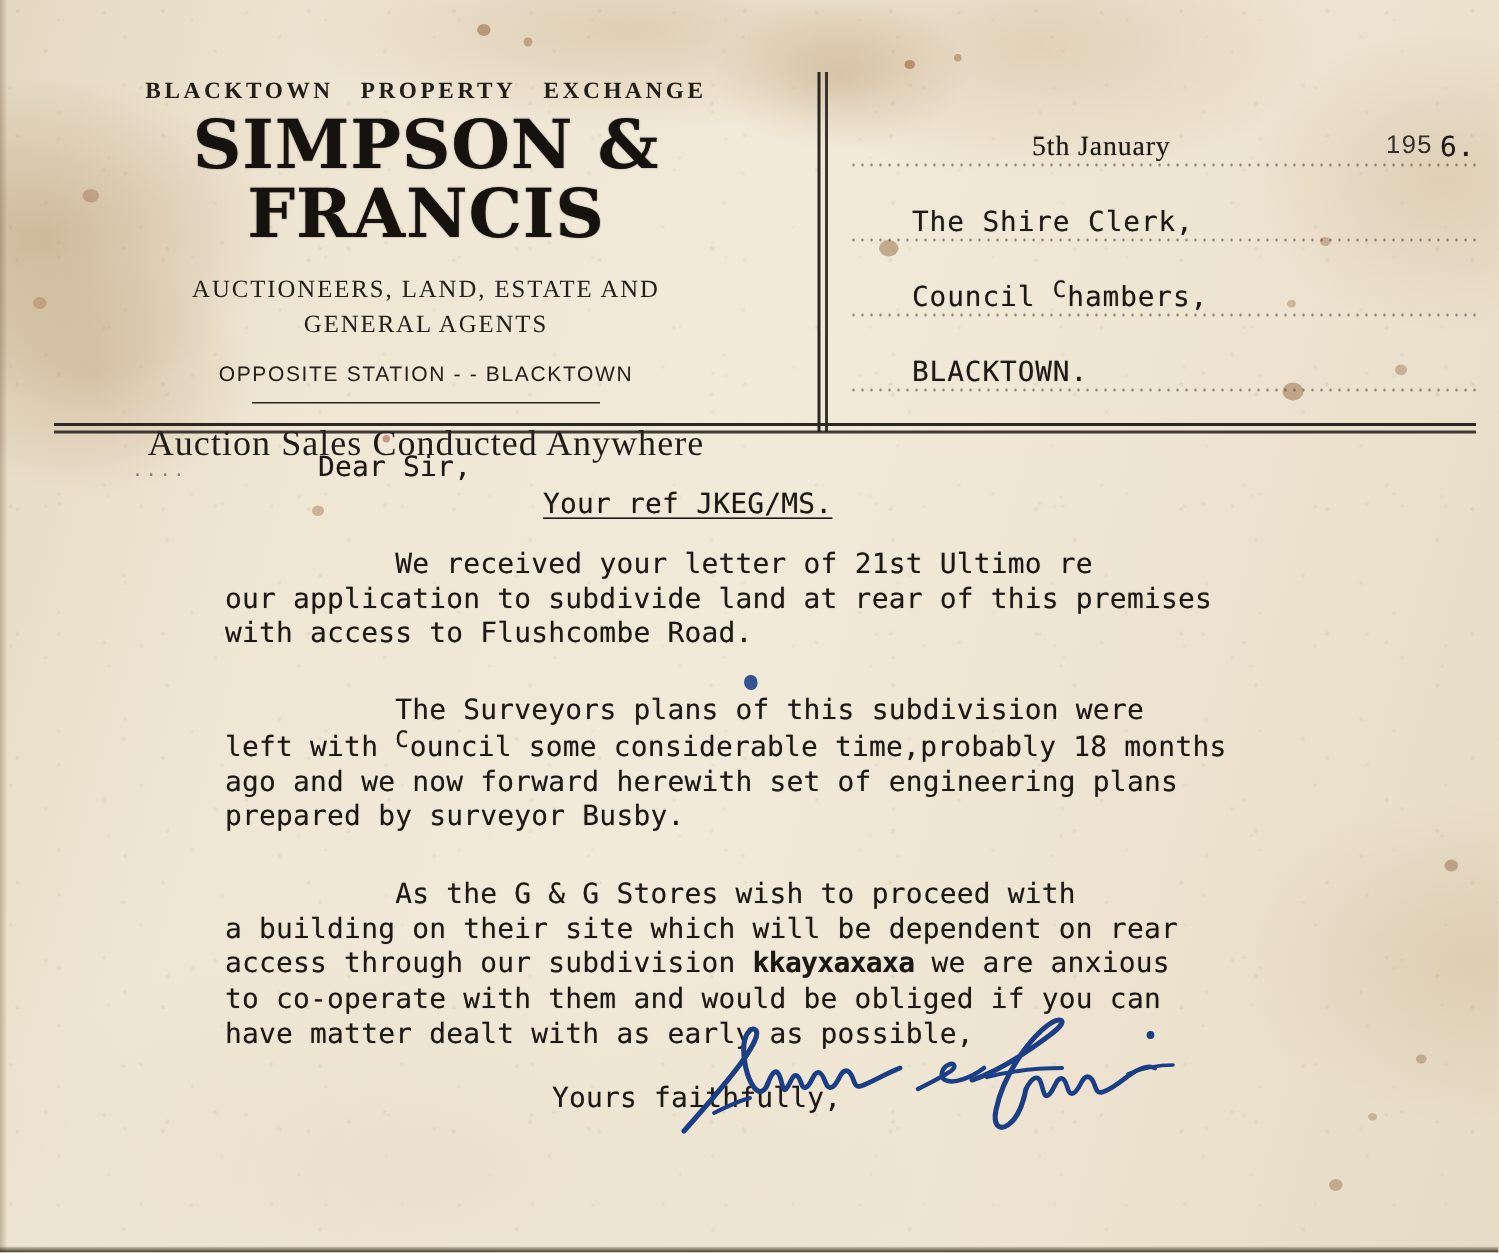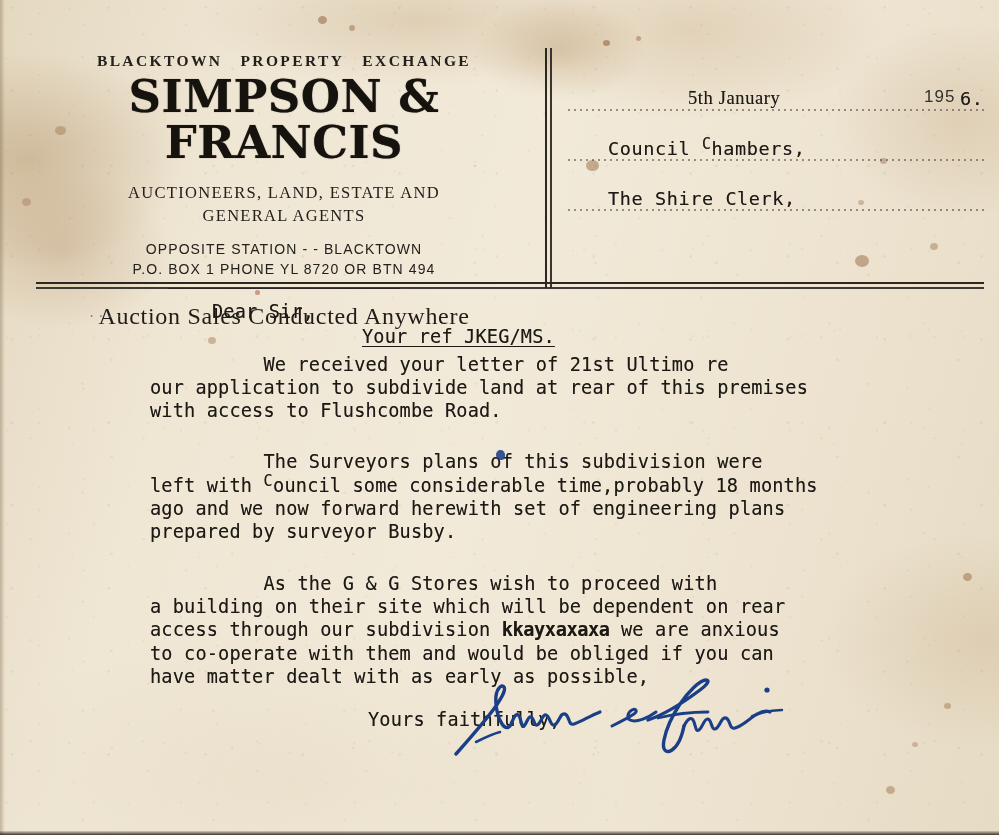--- a/index.html
+++ b/index.html
@@ -98,21 +98,21 @@
   
   #body{position:absolute;left:150px;top:300px;width:800px;}
   .btxt{
     font-family:"DejaVu Sans Mono","Liberation Mono",monospace;
     font-size:18.6px;line-height:23.3px;color:#1c1915;white-space:pre-wrap;
     letter-spacing:.15px;text-shadow:0 0 .55px rgba(28,25,21,.45);
   }
   .indent-dear{margin-left:62px;}
   .ref{margin-left:212px;margin-top:2px;text-decoration:underline;text-underline-offset:3px;}
   .para{margin-top:28px;}
-  .para.p1{margin-top:4px;}
+  .para.p1{margin-top:16px;}
   .closing{margin-left:218px;margin-top:20px;}
   .strike{position:relative;}
   .ghostmark{
     position:absolute;left:88px;top:306px;
     font-family:"DejaVu Sans Mono",monospace;font-size:12px;color:#6b6054;
     letter-spacing:2px;opacity:.75;
   }
   .inkblot{
     position:absolute;width:9px;height:10px;border-radius:50% 50% 45% 55%;
     background:#1b3f86;opacity:.88;
@@ -155,21 +155,20 @@
     <div class="lh-top">
       <span>BLACKTOWN</span><span>PROPERTY</span><span>EXCHANGE</span>
     </div>
     <div class="lh-name">SIMPSON &amp; FRANCIS</div>
     <div class="lh-sub">
       <div>AUCTIONEERS, LAND, ESTATE AND</div>
       <div>GENERAL AGENTS</div>
     </div>
     <div class="lh-addr">
       <div>OPPOSITE STATION - - BLACKTOWN</div>
-      <div>P.O. BOX 1   PHONE YL 8720 OR BTN  494</div>
     </div>
     <div class="lh-rule"></div>
     <div class="lh-tag">Auction Sales Conducted Anywhere</div>
   </div>
 
   <div id="vrule">
       <i class="a"></i>
       <i class="b"></i>
     </div>
   <div id="hrule">
@@ -181,28 +180,32 @@
 
     <div class="ab-row">
       <div class="dots"></div>
       <div class="tw" style="left:122px;font-family:Liberation Serif, serif;">5th January</div>
       <div class="preprint" style="position:absolute;left:358px;bottom:13px;margin-top:10px;">195</div>
       <div class="tw" style="left:394px;">6.</div>
     </div>
 
     <div class="ab-row">
       <div class="dots"></div>
+      <div class="tw" style="left:42px;">The Shire Clerk,</div>
+    </div>
+
+    <div class="ab-row">
+      <div class="dots"></div>
       <div class="tw" style="left:42px;"><span>Council </span><span class="tw raised">C</span><span>hambers,</span></div>
     </div>
 
     <div class="ab-row">
       <div class="dots"></div>
-      <div class="tw" style="left:42px;">The Shire Clerk,</div>
-    </div>
-
+      <div class="tw" style="left:42px;">BLACKTOWN.</div>
+    </div>
 
   </div>
 
   <div class="ghostmark">....</div>
 
   <div id="body">
 
     <div class="btxt indent-dear">Dear Sir,</div>
 
     <div class="btxt ref">Your ref JKEG/MS.</div>

